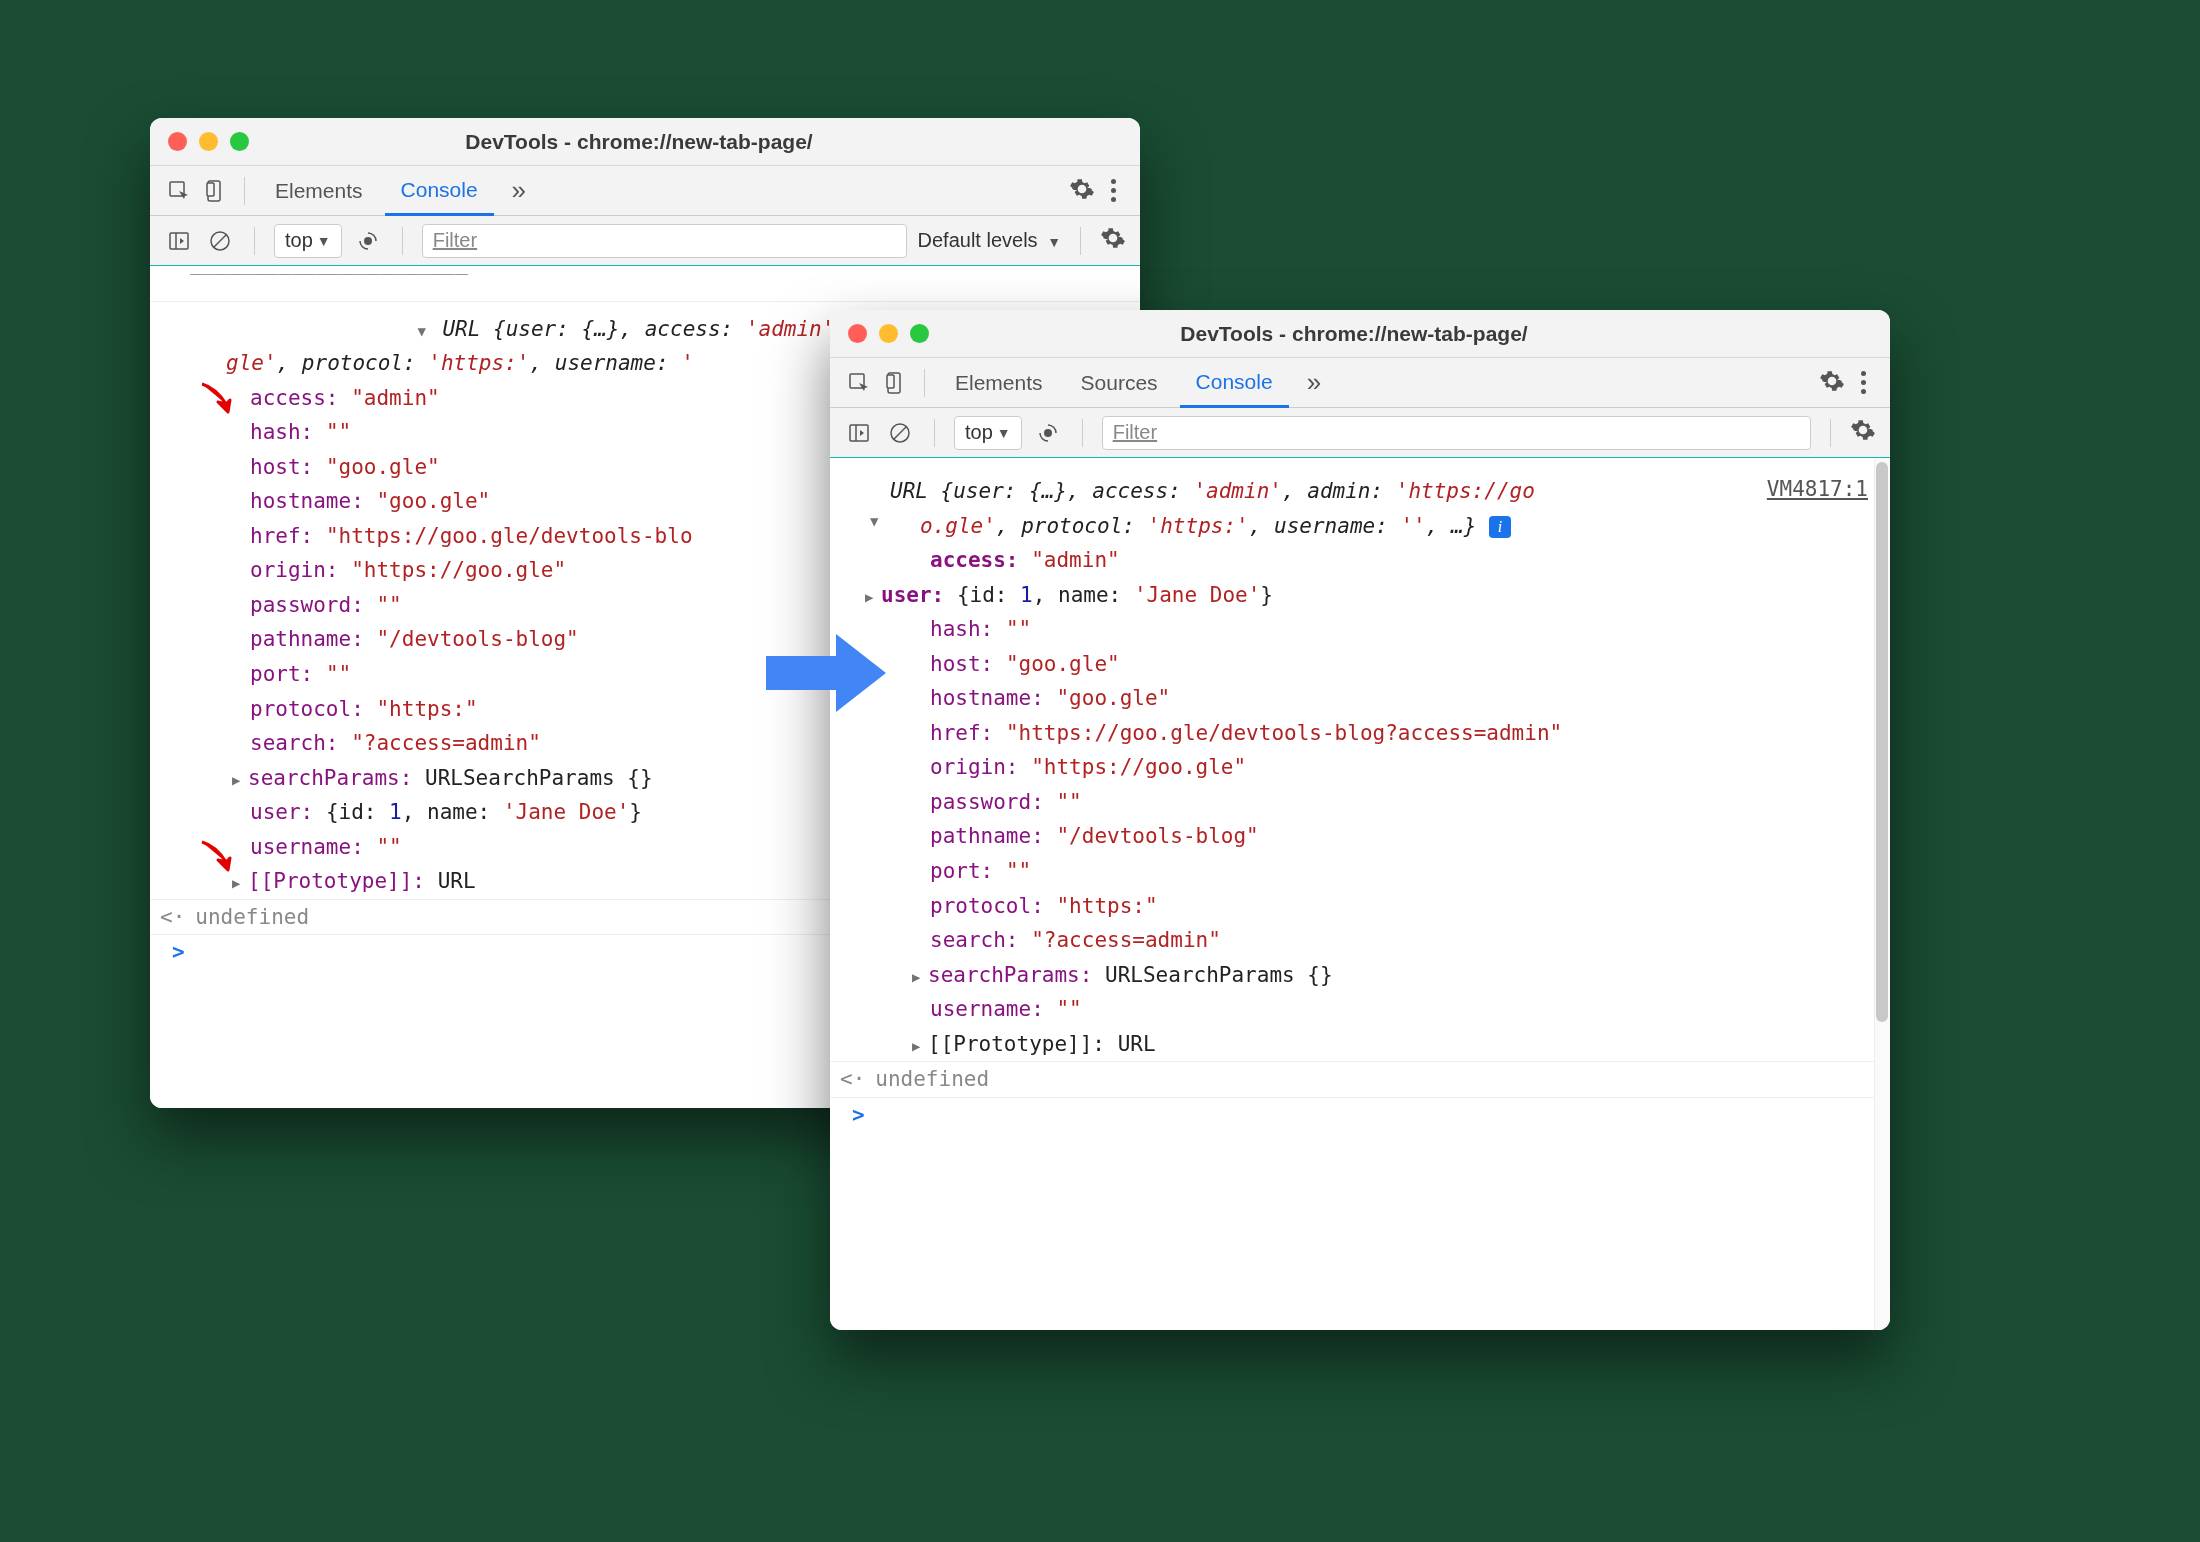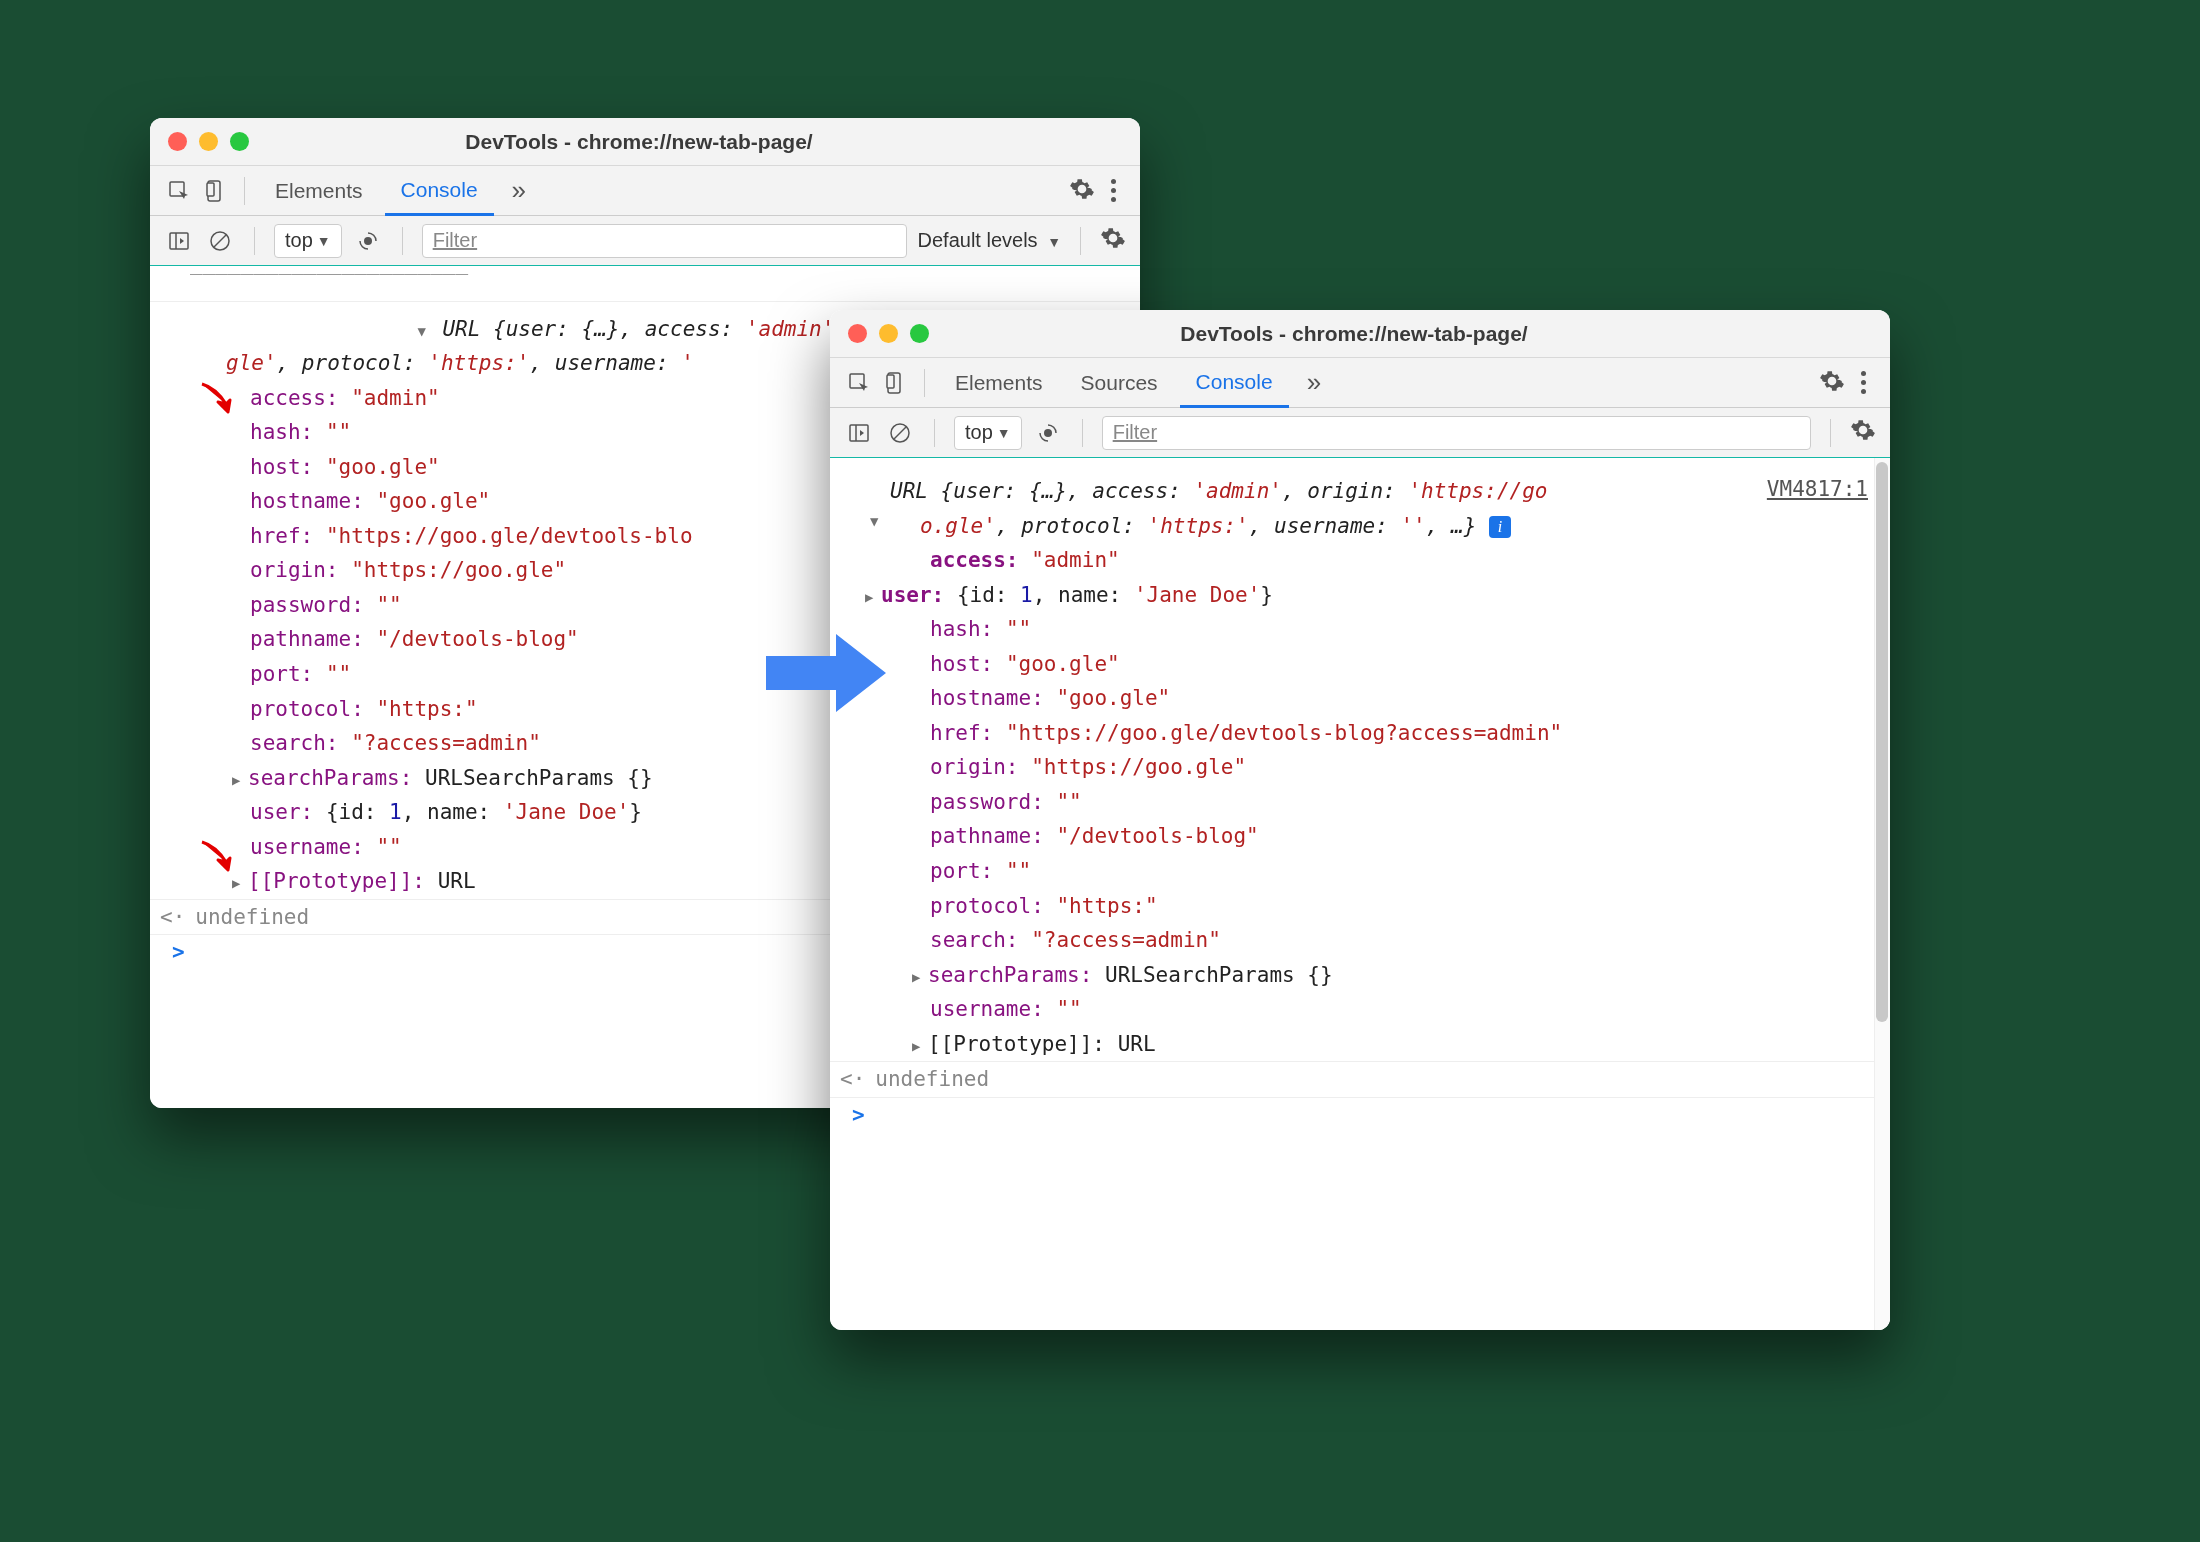--- a/index.html
+++ b/index.html
@@ -321,21 +321,21 @@
         </svg>
     </div>
   </div>
   <div class="console-body">
     <div style="height:14px;"></div>
     <div class="row">
         <a class="src-link">VM4817:1</a>
       </div>
     <div class="row italic" style="padding-left:60px;">
       <span class="disc" style="position:absolute; margin-left:-20px; margin-top:36px;">▼</span>
-      <span class="txt">URL {user: {…}, access: </span><span class="str">'admin'</span><span class="txt">, origin: </span><span class="str">'https://go</span>
+      <span class="txt">URL {user: {…}, access: </span><span class="str">'admin'</span><span class="txt">, admin: </span><span class="str">'https://go</span>
     </div>
     <div class="row italic" style="padding-left:90px;">
       <span class="str">o.gle'</span><span class="txt">, protocol: </span><span class="str">'https:'</span><span class="txt">, username: </span><span class="str">''</span><span class="txt">, …} </span><span class="info-badge">i</span>
     </div>
     <div class="row indent2"><span class="prop" style="font-weight:600;">access:</span> <span class="str">"admin"</span></div>
     <div class="row" style="padding-left:35px;"><span class="disc">▶</span><span class="prop" style="font-weight:600;">user:</span> <span class="txt">{id: </span><span class="num">1</span><span class="txt">, name: </span><span class="str">'Jane Doe'</span><span class="txt">}</span></div>
     <div class="row indent2"><span class="prop">hash:</span> <span class="str">""</span></div>
     <div class="row indent2"><span class="prop">host:</span> <span class="str">"goo.gle"</span></div>
     <div class="row indent2"><span class="prop">hostname:</span> <span class="str">"goo.gle"</span></div>
     <div class="row indent2"><span class="prop">href:</span> <span class="str">"https://goo.gle/devtools-blog?access=admin"</span></div>

